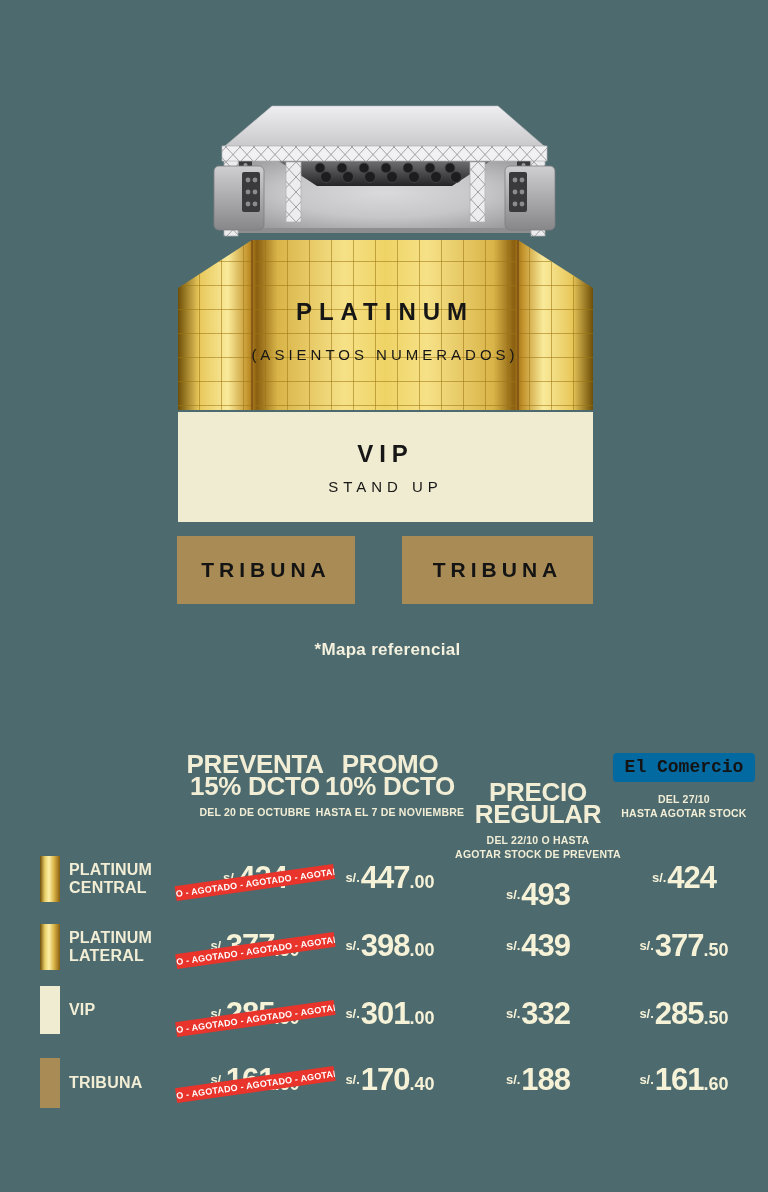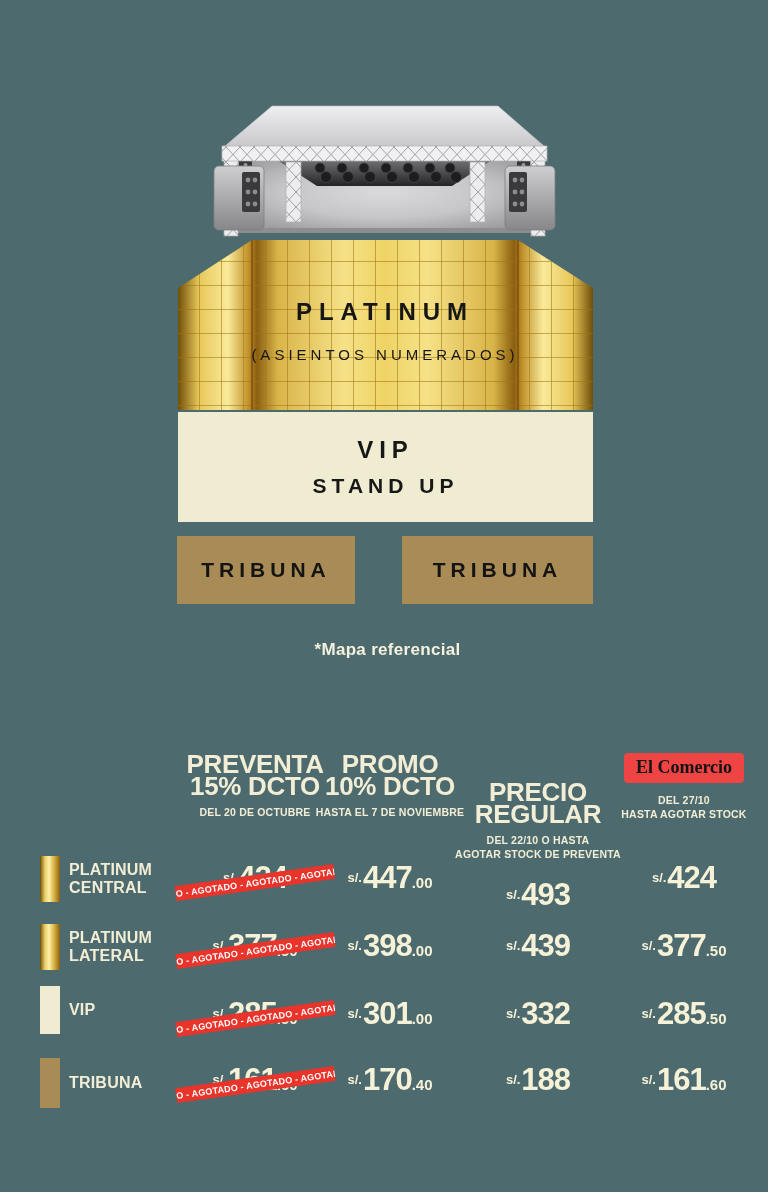--- a/index.html
+++ b/index.html
@@ -13,21 +13,21 @@
   
   #stage-svg { left:212px; top:102px; width:345px; height:140px; }
   #platinum-svg { left:178px; top:238px; width:415px; height:172px; }
 
   .vip-block {
     left:178px; top:412px; width:415px; height:110px; background:#f0ecd1;
     display:flex; flex-direction:column; align-items:center; justify-content:center; gap:10px;
     color:#171717;
   }
   .vip-title { font-size:24px; letter-spacing:6px; font-weight:600; }
-  .vip-sub   { font-size:21px; letter-spacing:5px; font-weight:700; }
+  .vip-sub   { font-size:15px; letter-spacing:5px; font-weight:400; }
 
   .tribuna-block {
     top:536px; height:68px; background:#a98c55; color:#141414;
     display:flex; align-items:center; justify-content:center;
     font-size:21px; letter-spacing:5px; font-weight:600;
   }
   #tribuna-left  { left:177px; width:178px; }
   #tribuna-right { left:402px; width:191px; }
 
   .map-note {
@@ -37,42 +37,42 @@
 
   
   .col-header {
     top:753px; width:190px; transform:translateX(-50%);
     display:flex; flex-direction:column; align-items:center; text-align:center;
     color:#f2eed6;
   }
   .col-title { font-size:26px; line-height:22px; font-weight:700; letter-spacing:-.3px; }
   .col-sub   { margin-top:8px; font-size:10.5px; line-height:14px; font-weight:700; letter-spacing:.2px; }
   .logo-elcomercio {
-    background:#ef4444; color:#141414; border-radius:4px;
-    padding:4px 12px 5px 12px; font-family:Liberation Serif, serif;
+    background:#0369a1; color:#141414; border-radius:4px;
+    padding:4px 12px 5px 12px; font-family:Liberation Mono, monospace;
     font-weight:700; font-size:18px; margin-bottom:2px;
   }
 
   .row-head { left:40px; display:flex; align-items:center; gap:9px; }
   .swatch { width:20px; }
   .swatch.gold  { background:linear-gradient(90deg,#6e4f08 0%,#e9cf6a 25%,#fdf0a8 45%,#d9b448 70%,#8a5f10 100%); }
   .swatch.cream { background:#f0ecd1; }
   .swatch.brown { background:#a98c55; }
   .row-label {
     color:#f2eed6; font-size:16px; line-height:18px; font-weight:700;
     letter-spacing:.2px; white-space:pre-line;
   }
 
   .price {
     transform:translateX(-50%); white-space:nowrap;
     color:#f6f2d8; font-weight:700;
   }
   .price .cur { font-size:13px; vertical-align:super; margin-right:1px; }
   .price .int { font-size:31px; letter-spacing:-1px; }
-  .price .dec { font-size:15px; }
+  .price .dec { font-size:18px; }
 
   .banner {
     position:absolute; left:50%; top:15px; width:160px;
     transform:translate(-50%,0) rotate(-8deg);
     background:#e8342b; color:#ffffff;
     font-size:9px; font-weight:700; letter-spacing:.2px;
     text-align:center; padding:2.5px 0;
     white-space:nowrap; overflow:hidden;
   }
 </style>

